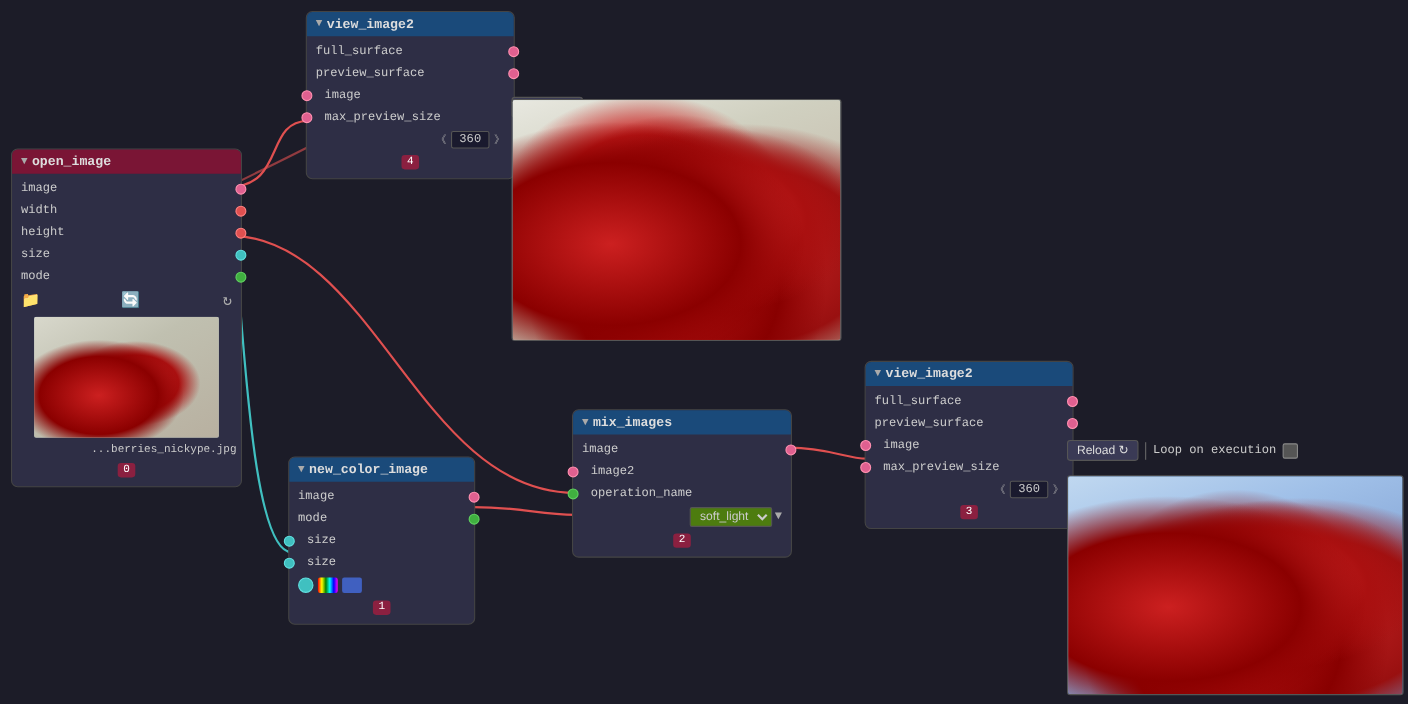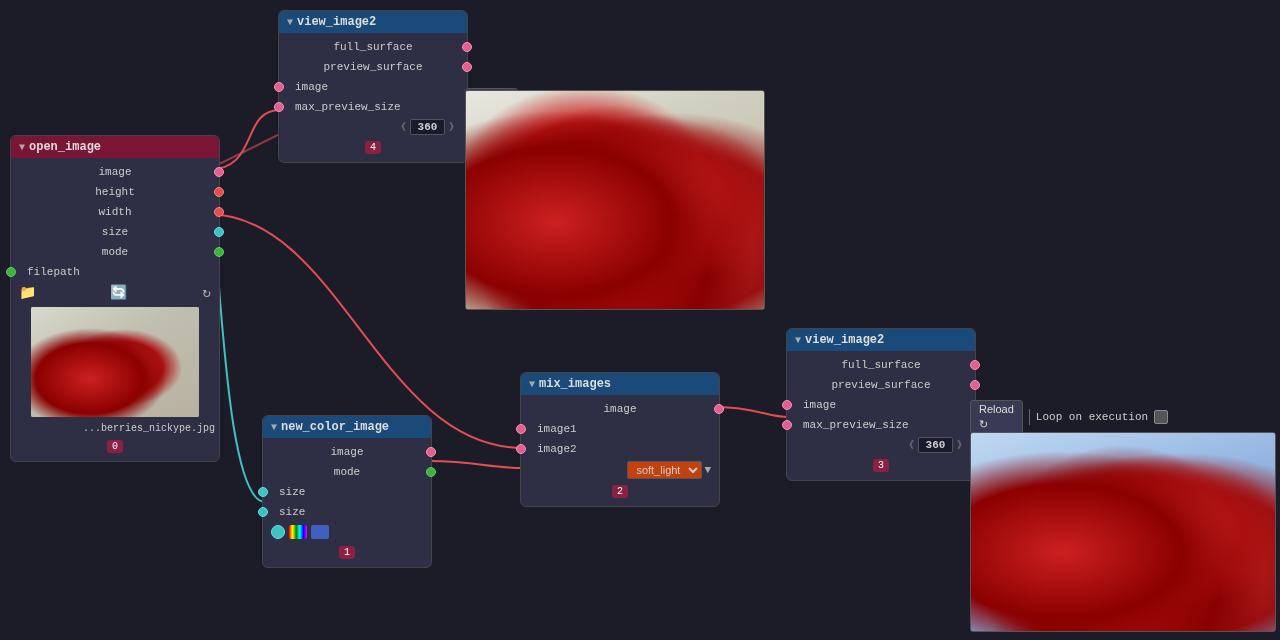--- a/index.html
+++ b/index.html
@@ -53,21 +53,21 @@
     }
 
     .node-body {
       padding: 4px 0;
       position: relative;
     }
 
     .port-row {
       display: flex;
       align-items: center;
-      justify-content: center;
+      justify-content: flex-start;
       padding: 2px 8px 2px 8px;
       position: relative;
       height: 20px;
     }
 
     .port-row.left-port {
       justify-content: flex-start;
     }
 
     .port-label {
@@ -200,23 +200,22 @@
 
     .reload-btn {
       background: #3a3a55;
       border: 1px solid #555;
       color: #ddd;
       padding: 2px 8px;
       border-radius: 3px;
       font-size: 11px;
       cursor: pointer;
       display: flex;
-      align-items: flex-start;
+      align-items: flex-end;
       gap: 3px;
-      flex-direction: column;
     }
 
     .loop-label {
       font-size: 11px;
       color: #ccc;
     }
 
     .loop-checkbox {
       width: 14px;
       height: 14px;
@@ -269,21 +268,20 @@
 
     .slider-value-box {
       background: #1a1a2e;
       border: 1px solid #555;
       border-radius: 2px;
       padding: 1px 4px;
       font-size: 11px;
       color: #ccc;
       min-width: 35px;
       text-align: center;
-      font-weight: bold;
     }
 
     
     .color-swatches {
       display: flex;
       align-items: center;
       gap: 4px;
       padding: 3px 8px;
     }
 
@@ -306,21 +304,21 @@
 
     
     .dropdown-row {
       display: flex;
       align-items: center;
       justify-content: flex-end;
       padding: 2px 8px;
     }
 
     .dropdown-select {
-      background: #c2410c;
+      background: #4d7c0f;
       border: 1px solid #555;
       color: #ccc;
       font-size: 11px;
       padding: 1px 4px;
       border-radius: 2px;
     }
 
     
     .file-icons-row {
       display: flex;
@@ -396,40 +394,36 @@
       <span class="collapse-arrow">▼</span>
       <span>open_image</span>
     </div>
     <div class="node-body">
 
       <div class="port-row">
         <span class="port-label">image</span>
         <div class="port-dot right pink"></div>
       </div>
       <div class="port-row">
+        <span class="port-label">width</span>
+        <div class="port-dot right red"></div>
+      </div>
+      <div class="port-row">
         <span class="port-label">height</span>
         <div class="port-dot right red"></div>
       </div>
       <div class="port-row">
-        <span class="port-label">width</span>
-        <div class="port-dot right red"></div>
-      </div>
-      <div class="port-row">
         <span class="port-label">size</span>
         <div class="port-dot right cyan"></div>
       </div>
       <div class="port-row">
         <span class="port-label">mode</span>
         <div class="port-dot right green"></div>
       </div>
 
-      <div class="port-row left-port">
-        <div class="port-dot left green"></div>
-        <span class="port-label" style="margin-left:8px">filepath</span>
-      </div>
 
       <div class="file-icons-row">
         <span class="icon-btn">📁</span>
         <span class="icon-btn">🔄</span>
         <span class="icon-btn">↻</span>
       </div>
 
       <div class="node-thumbnail">
         <div class="thumb-img"></div>
       </div>
@@ -524,25 +518,25 @@
     </div>
     <div class="node-body">
 
       <div class="port-row">
         <span class="port-label">image</span>
         <div class="port-dot right pink"></div>
       </div>
 
       <div class="port-row left-port">
         <div class="port-dot left pink"></div>
-        <span class="port-label" style="margin-left:8px">image1</span>
-      </div>
-      <div class="port-row left-port">
-        <div class="port-dot left pink"></div>
         <span class="port-label" style="margin-left:8px">image2</span>
+      </div>
+      <div class="port-row left-port">
+        <div class="port-dot left green"></div>
+        <span class="port-label" style="margin-left:8px">operation_name</span>
       </div>
 
       <div class="dropdown-row">
         <select class="dropdown-select">
           <option>soft_light</option>
           <option>multiply</option>
           <option>screen</option>
           <option>overlay</option>
         </select>
         <span style="font-size:11px;color:#aaa;margin-left:2px">▼</span>

